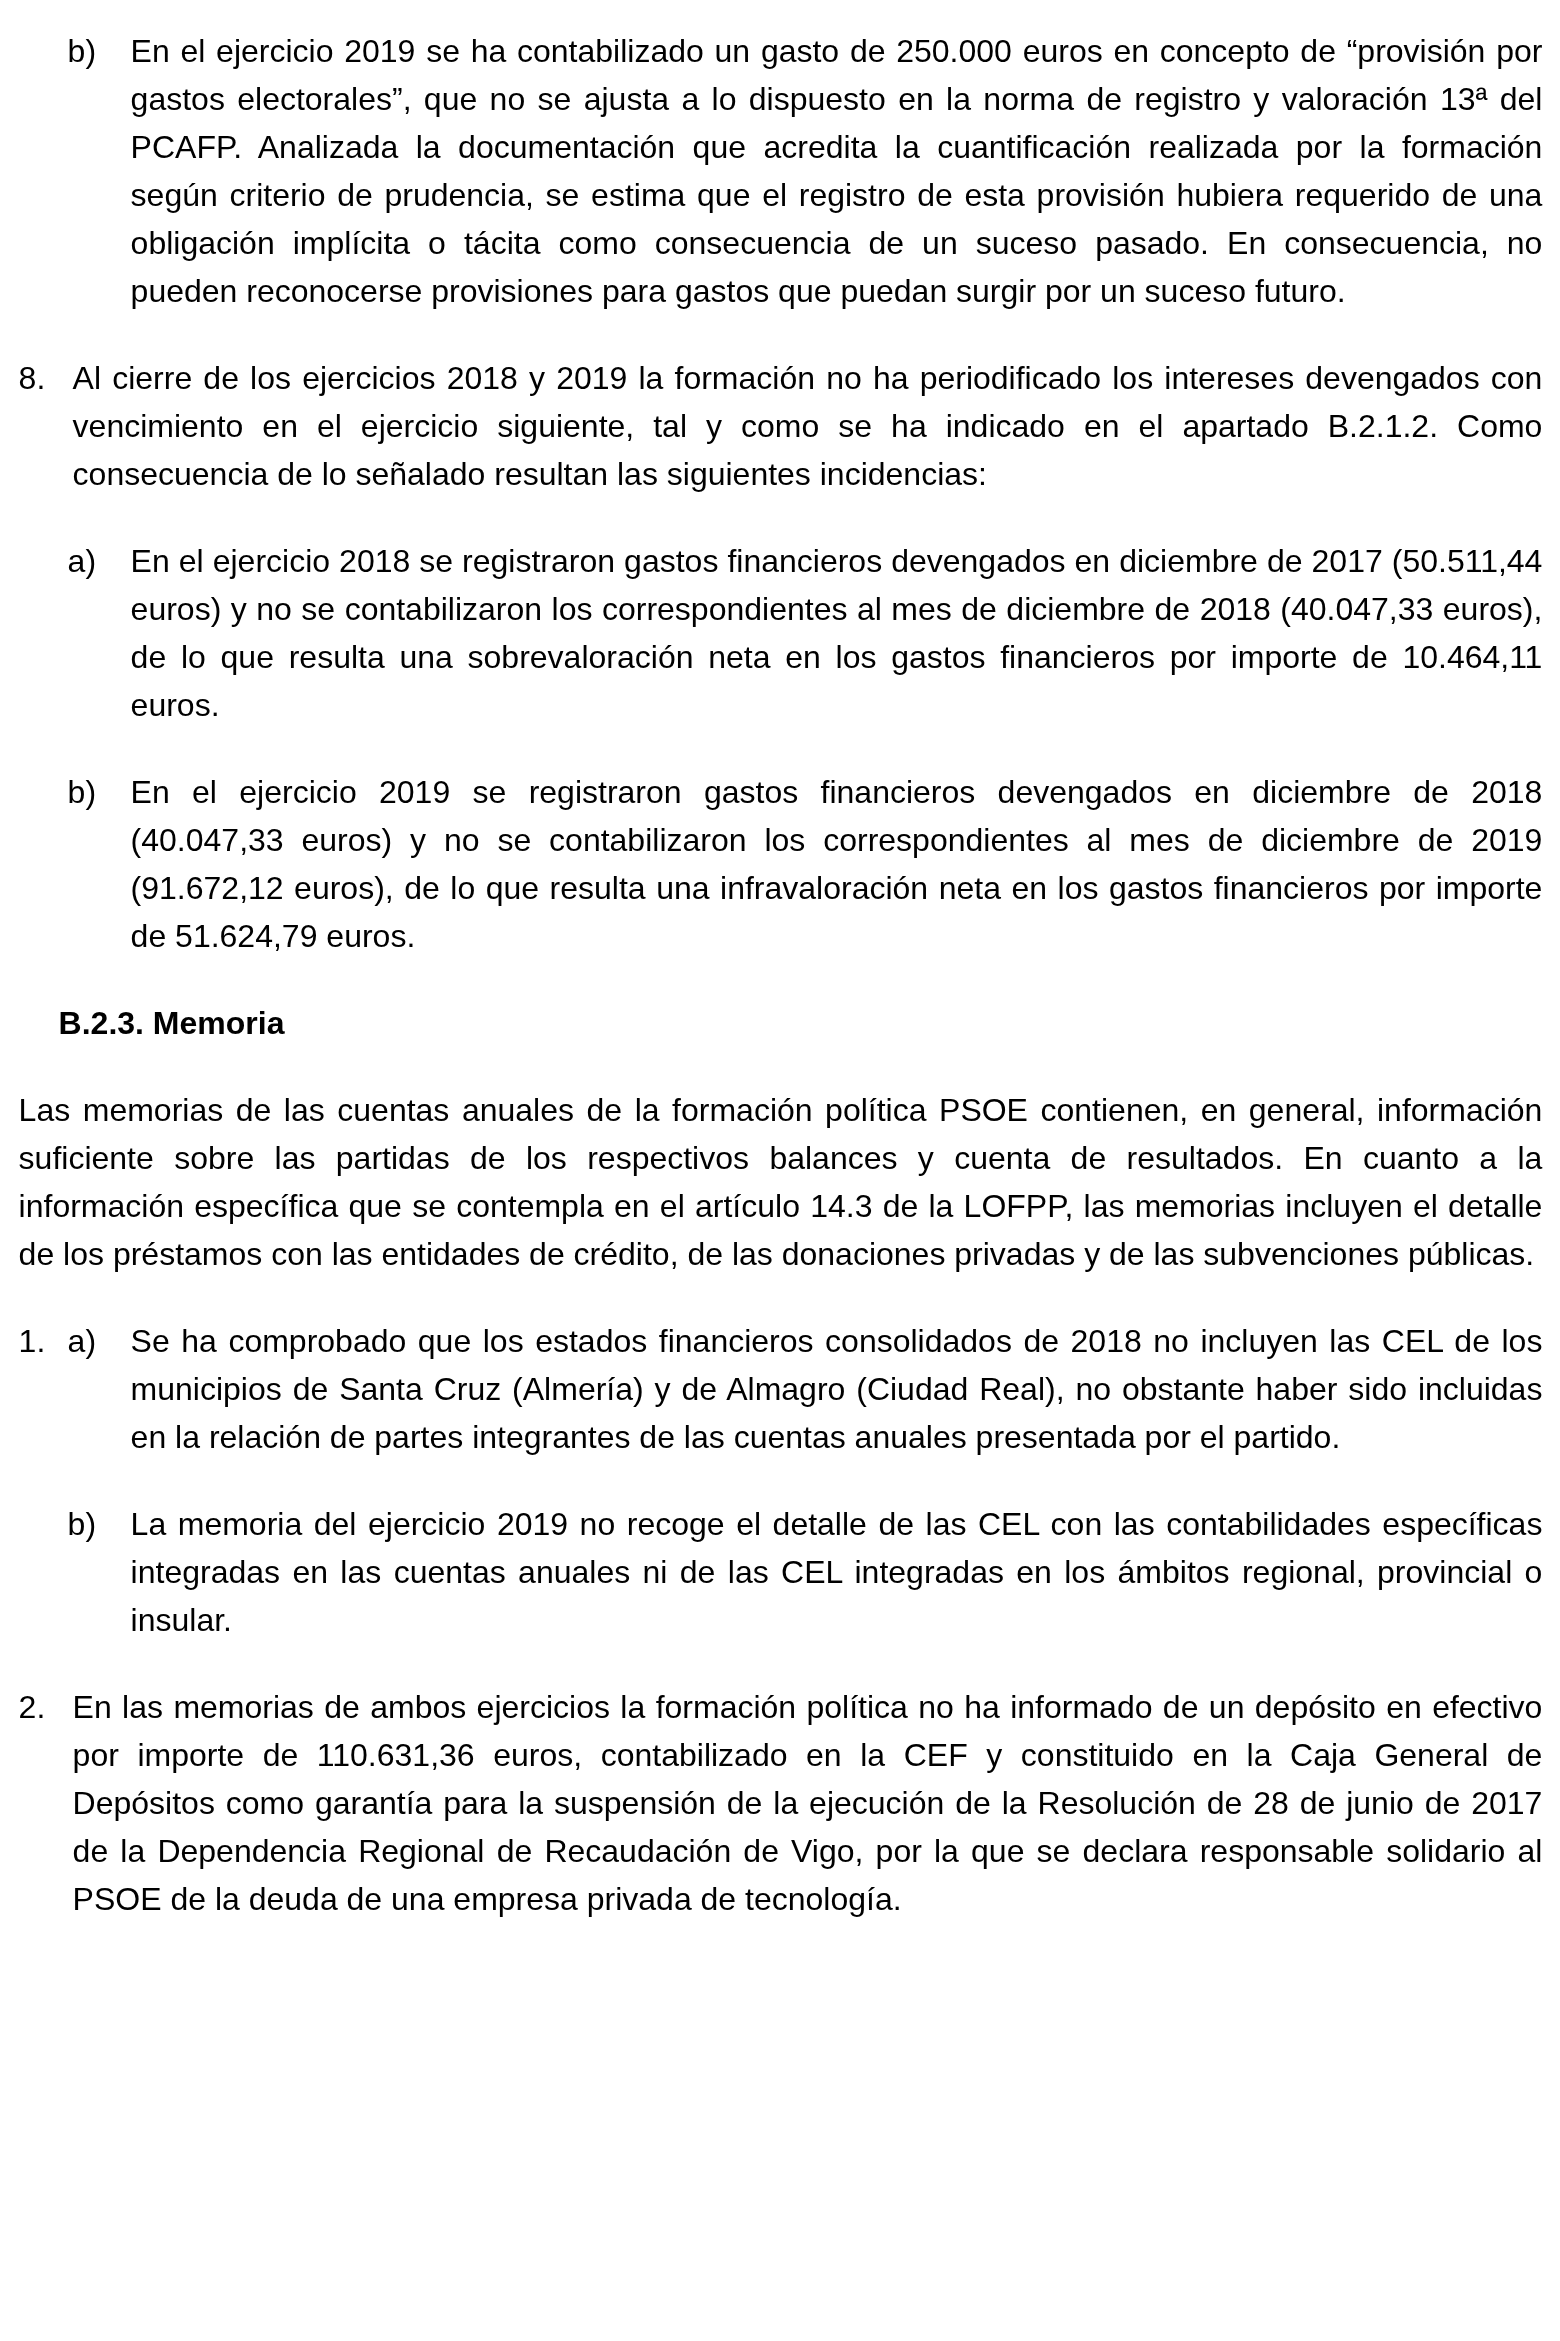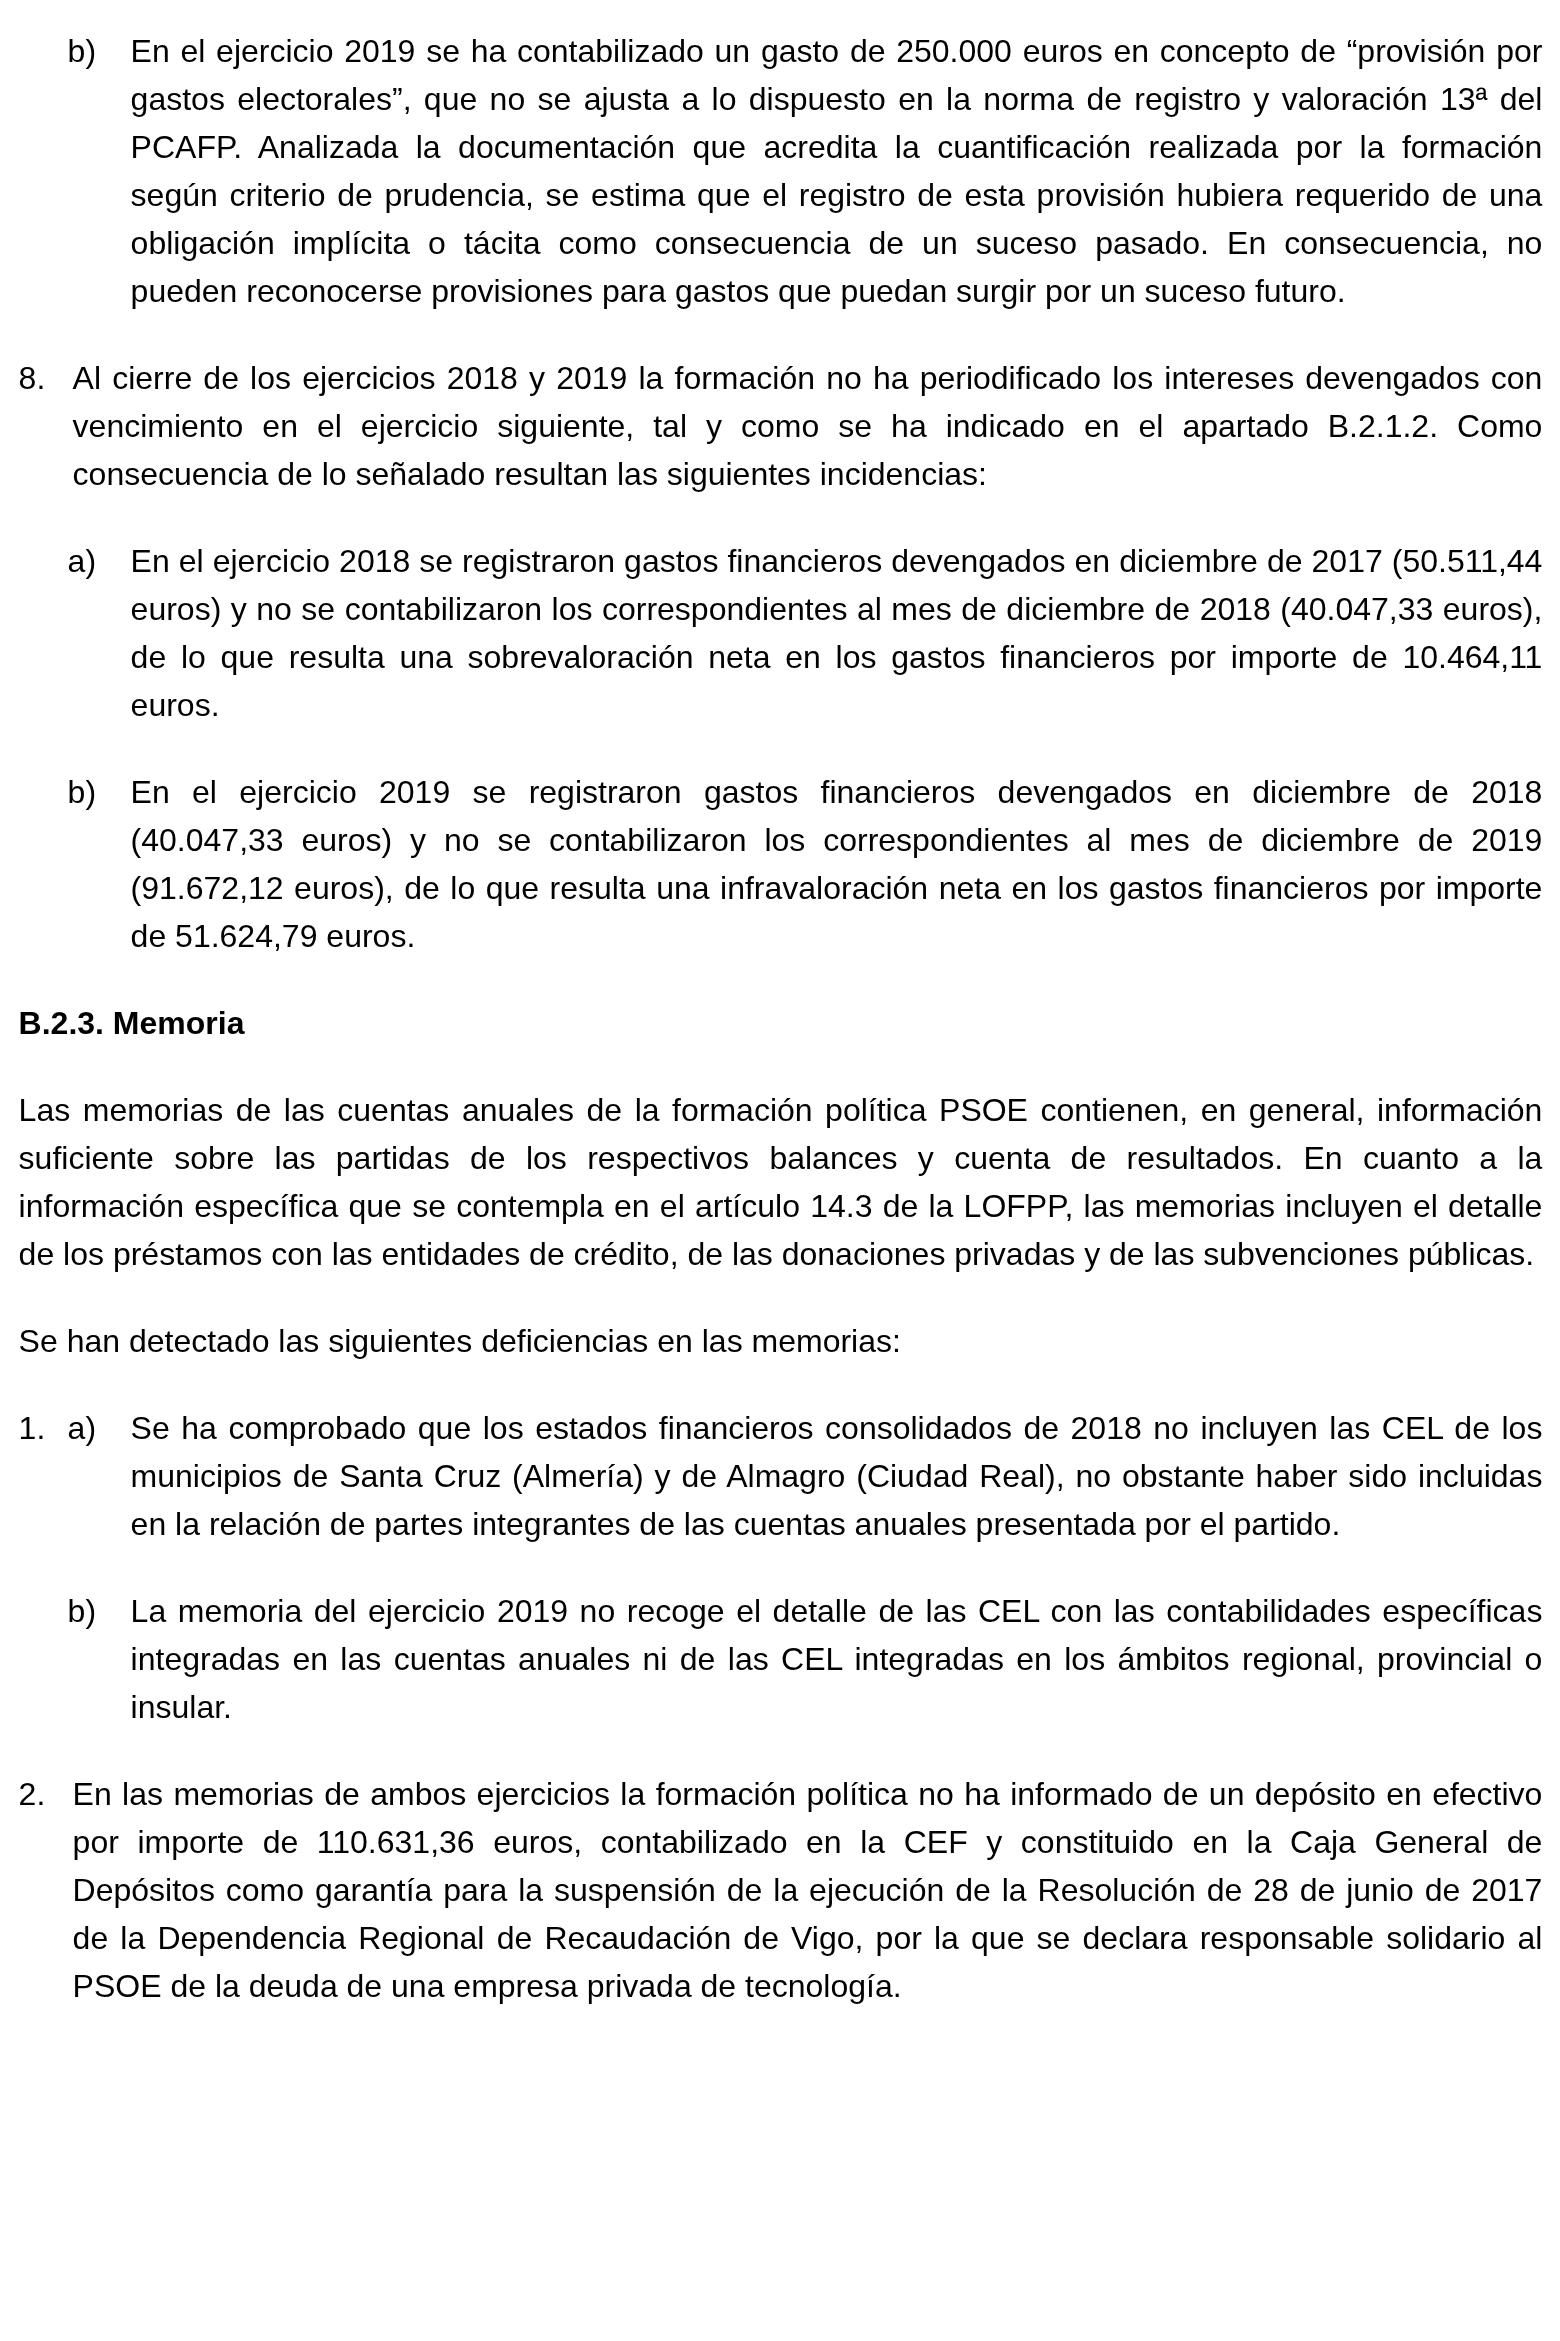--- a/index.html
+++ b/index.html
@@ -28,20 +28,21 @@
   .block:last-child { margin-bottom: 0; }
   
   .top { padding-left: 54px; }
   .top > .marker { position: absolute; left: 0; top: 0; }
   
   .sub { padding-left: 112px; }
   .sub > .marker { position: absolute; left: 49px; top: 0; }
   .heading {
     font-weight: bold;
     text-align: left;
+    margin-left: 40px;
   }
   .para { }
 </style>
 </head>
 <body>
 
 <div class="page">
 
   <div class="block sub">
     <span class="marker">b)</span>
@@ -62,23 +63,20 @@
     <span class="marker">b)</span>
     <span class="txt">En el ejercicio 2019 se registraron gastos financieros devengados en diciembre de 2018 (40.047,33 euros) y no se contabilizaron los correspondientes al mes de diciembre de 2019 (91.672,12 euros), de lo que resulta una infravaloración neta en los gastos financieros por importe de 51.624,79 euros.</span>
   </div>
 
   <div class="block heading">B.2.3. Memoria</div>
 
   <div class="block para">
     <span class="txt">Las memorias de las cuentas anuales de la formación política PSOE contienen, en general, información suficiente sobre las partidas de los respectivos balances y cuenta de resultados. En cuanto a la información específica que se contempla en el artículo 14.3 de la LOFPP, las memorias incluyen el detalle de los préstamos con las entidades de crédito, de las donaciones privadas y de las subvenciones públicas.</span>
   </div>
 
-  <div class="block para">
-    <span class="txt">Se han detectado las siguientes deficiencias en las memorias:</span>
-  </div>
 
   <div class="block top">
     <span class="marker">1.</span>
   </div>
 
   <div class="block sub">
     <span class="marker">a)</span>
     <span class="txt">Se ha comprobado que los estados financieros consolidados de 2018 no incluyen las CEL de los municipios de Santa Cruz (Almería) y de Almagro (Ciudad Real), no obstante haber sido incluidas en la relación de partes integrantes de las cuentas anuales presentada por el partido.</span>
   </div>
 

